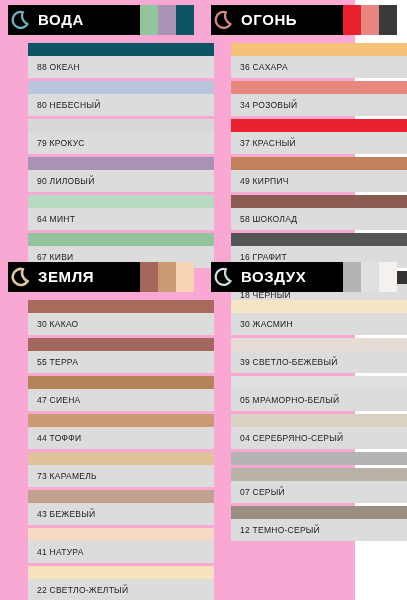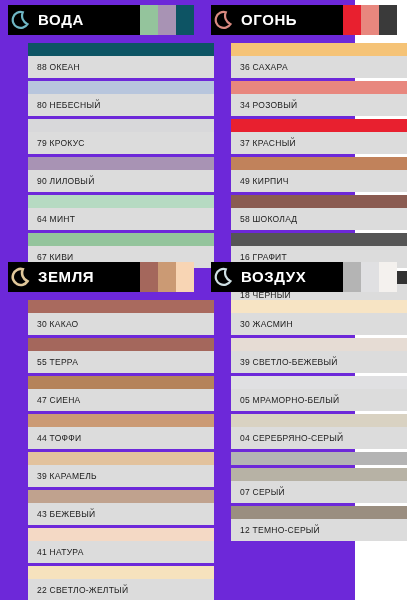--- a/index.html
+++ b/index.html
@@ -7,21 +7,21 @@
     width: 407px;
     height: 600px;
     background: #ffffff;
     font-family: "Liberation Sans", sans-serif;
     overflow: hidden;
   }
   .page {
     position: relative;
     width: 355px;
     height: 600px;
-    background: #6d28d9;
+    background: #f9a8d4;
   }
   .column {
     position: absolute;
     width: 186px;
   }
   .col-left  { left: 8px; }
   .col-right { left: 211px; }
   .row-top    { top: 5px; }
   .row-bottom { top: 262px; }
 
@@ -205,21 +205,21 @@
           <div class="swatch-entry">
             <div class="swatch-bar" style="background: rgb(181, 131, 90);"></div>
             <div class="swatch-label">47 СИЕНА</div>
           </div>
           <div class="swatch-entry">
             <div class="swatch-bar" style="background: rgb(203, 154, 116);"></div>
             <div class="swatch-label">44 ТОФФИ</div>
           </div>
           <div class="swatch-entry">
             <div class="swatch-bar" style="background: rgb(226, 194, 157);"></div>
-            <div class="swatch-label">39 КАРАМЕЛЬ</div>
+            <div class="swatch-label">73 КАРАМЕЛЬ</div>
           </div>
           <div class="swatch-entry">
             <div class="swatch-bar" style="background: rgb(192, 162, 142);"></div>
             <div class="swatch-label">43 БЕЖЕВЫЙ</div>
           </div>
           <div class="swatch-entry">
             <div class="swatch-bar" style="background: rgb(244, 217, 197);"></div>
             <div class="swatch-label">41 НАТУРА</div>
           </div>
           <div class="swatch-entry">

